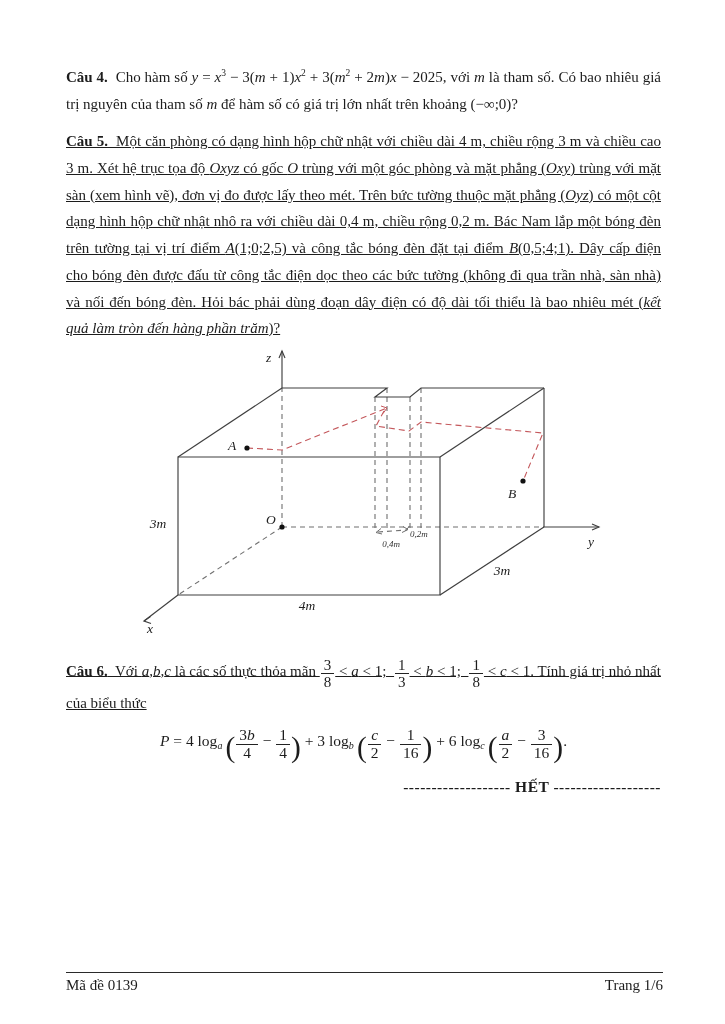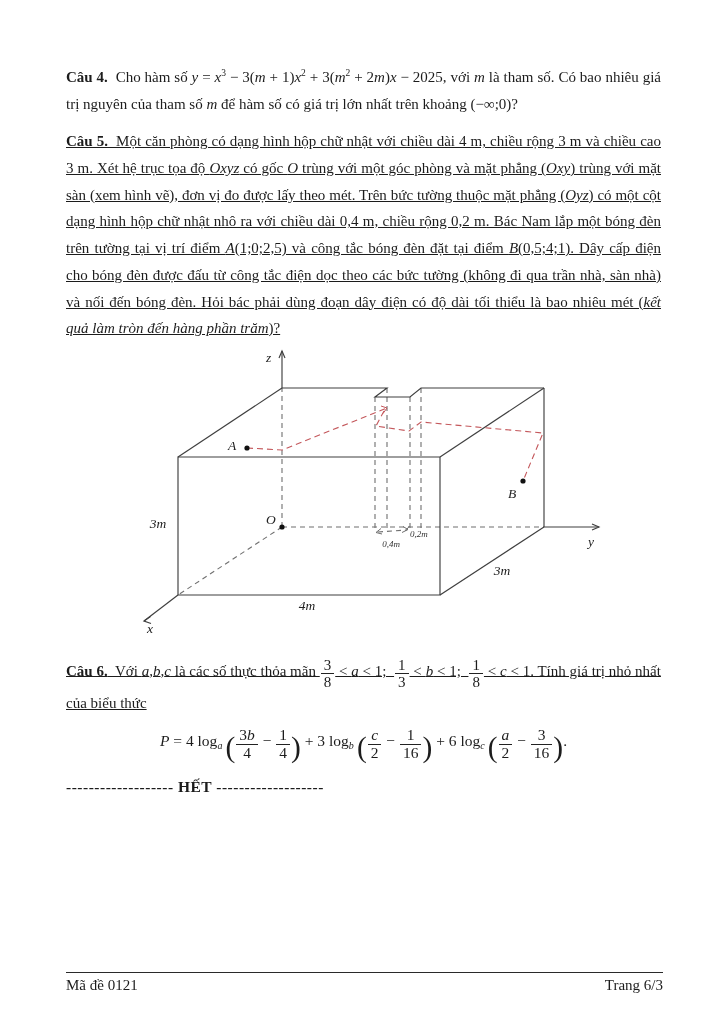--- a/index.html
+++ b/index.html
@@ -14,21 +14,21 @@
   p.tight{margin-bottom:2px;text-decoration:underline;}
   .b{font-weight:bold;}
   .i{font-style:italic;}
   .sup{font-size:9.5px;vertical-align:6px;}
   .subi{font-size:10px;vertical-align:-3px;font-style:italic;}
   .frac{display:inline-block;vertical-align:-0.78em;text-align:center;line-height:1.08;margin:0 1px;}
   .frac .num{display:block;padding:0 3px;border-bottom:1px solid #222;}
   .frac .den{display:block;padding:0 3px;}
   .bigp{font-size:190%;vertical-align:-0.4em;font-weight:400;}
   .formula{margin:10px 0 12px 0;text-align:center;font-size:15.5px;line-height:1.2;}
-  .end-marker{margin:6px 0 0 0;text-align:left;font-weight:bold;font-size:15.5px;letter-spacing:0.5px;}
+  .end-marker{margin:6px 0 0 0;text-align:right;font-weight:bold;font-size:15.5px;letter-spacing:0.5px;}
   .fig-wrap{width:520px;margin:3px auto 8px auto;}
   .footer{
     position:absolute;left:66px;right:62px;top:972px;
     border-top:1.6px solid #2a2a2a;padding-top:4px;
     display:flex;justify-content:space-between;font-size:15px;
   }
   svg text{font-family:"Liberation Serif","DejaVu Serif",serif;}
   .figlabel{font-style:italic;font-size:13.5px;fill:#222;}
   .figlabel-sm{font-style:italic;font-size:9px;fill:#333;}
 </style>
@@ -104,16 +104,16 @@
     </div>
 
     <p class="para tight"><span class="b">Câu 6.</span><span>&nbsp; Với </span><span class="i">a</span><span>,</span><span class="i">b</span><span>,</span><span class="i">c</span><span> là các số thực thỏa mãn </span><span class="frac"><span class="num"><span>3</span></span><span class="den"><span>8</span></span></span><span> &lt; </span><span class="i">a</span><span> &lt; 1;&nbsp; </span><span class="frac"><span class="num"><span>1</span></span><span class="den"><span>3</span></span></span><span> &lt; </span><span class="i">b</span><span> &lt; 1;&nbsp; </span><span class="frac"><span class="num"><span>1</span></span><span class="den"><span>8</span></span></span><span> &lt; </span><span class="i">c</span><span> &lt; 1. Tính giá trị nhỏ nhất của biểu thức</span></p>
 
     <div class="formula"><span class="i">P</span><span> = 4 log</span><span class="subi">a</span><span> </span><span class="bigp">(</span><span class="frac"><span class="num"><span>3</span><span class="i">b</span></span><span class="den"><span>4</span></span></span><span> − </span><span class="frac"><span class="num"><span>1</span></span><span class="den"><span>4</span></span></span><span class="bigp">)</span><span> + 3 log</span><span class="subi">b</span><span> </span><span class="bigp">(</span><span class="frac"><span class="num"><span class="i">c</span></span><span class="den"><span>2</span></span></span><span> − </span><span class="frac"><span class="num"><span>1</span></span><span class="den"><span>16</span></span></span><span class="bigp">)</span><span> + 6 log</span><span class="subi">c</span><span> </span><span class="bigp">(</span><span class="frac"><span class="num"><span class="i">a</span></span><span class="den"><span>2</span></span></span><span> − </span><span class="frac"><span class="num"><span>3</span></span><span class="den"><span>16</span></span></span><span class="bigp">)</span><span>.</span></div>
 
     <div class="end-marker">------------------- HẾT -------------------</div>
   </div>
 
   <div class="footer">
-    <span>Mã đề 0121</span>
-    <span>Trang 6/3</span>
+    <span>Mã đề 0139</span>
+    <span>Trang 1/6</span>
   </div>
 </div>
 
 </body></html>

